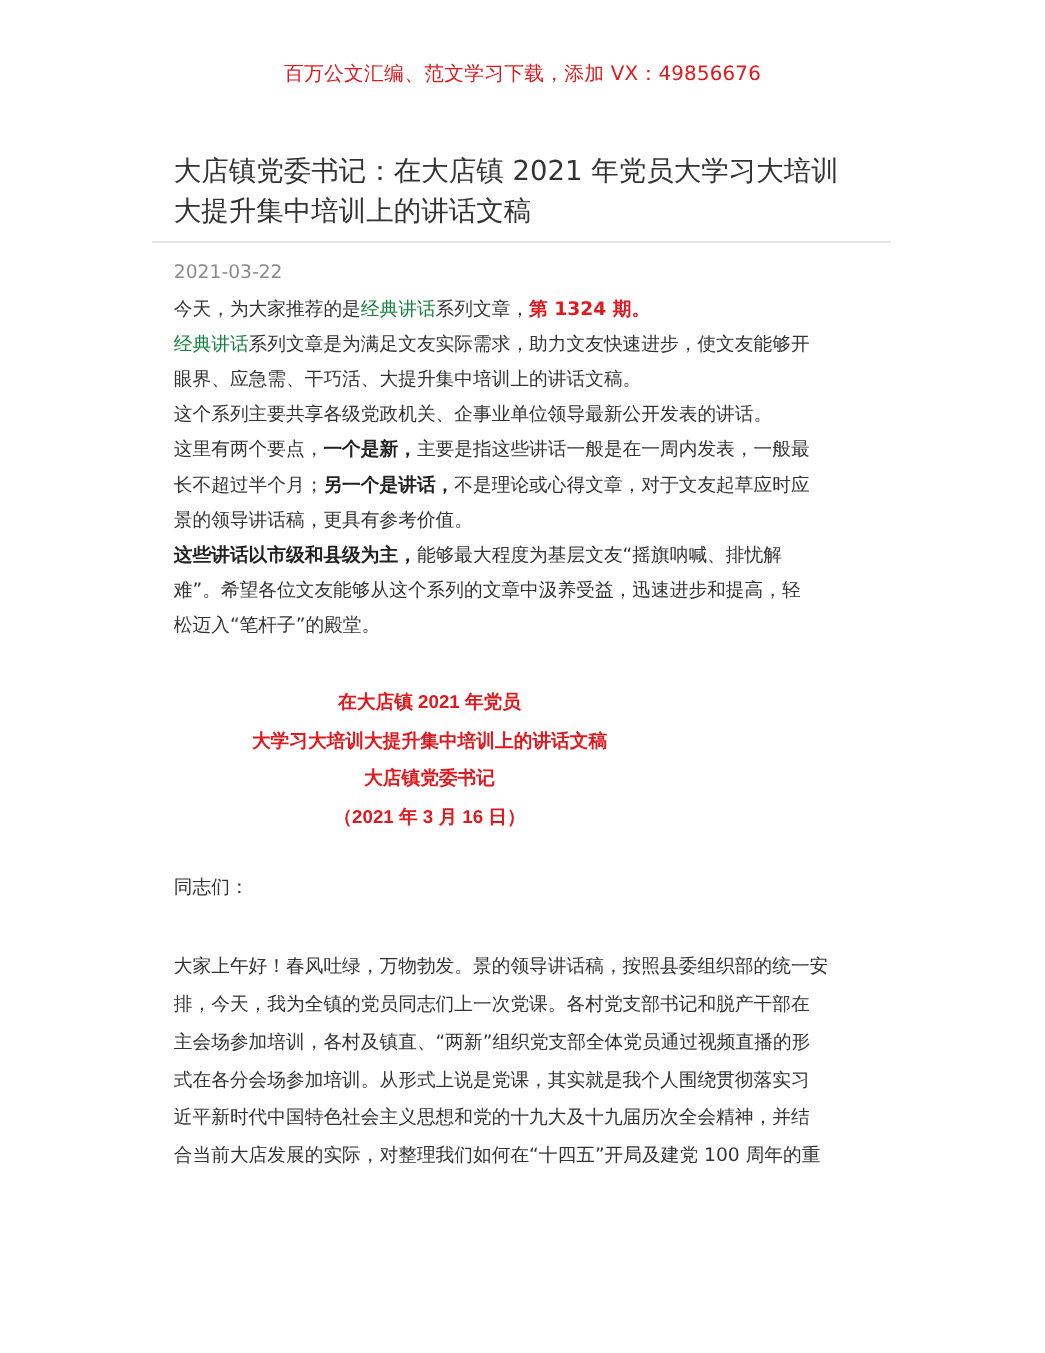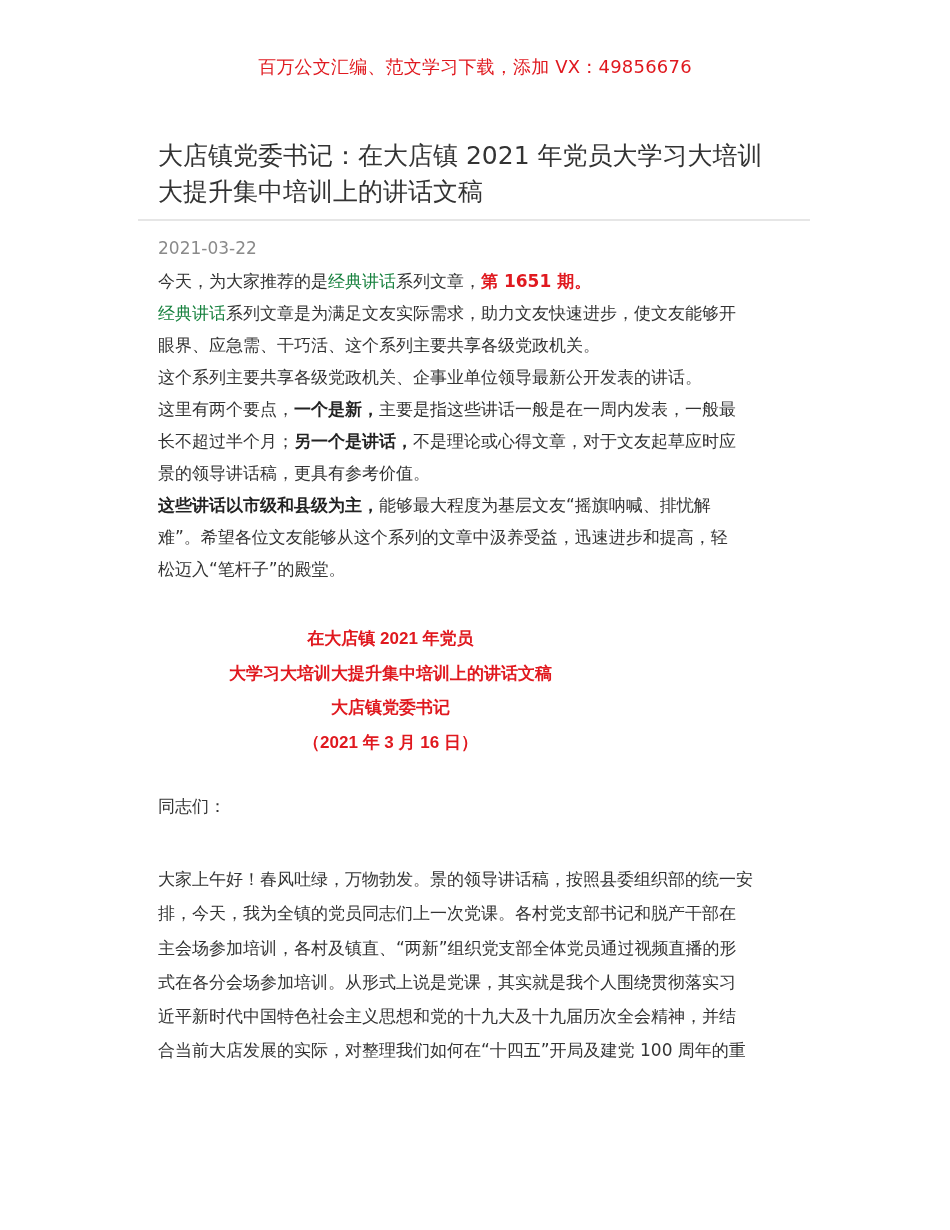--- a/index.html
+++ b/index.html
@@ -36,25 +36,25 @@
   <div>大店镇党委书记：在大店镇 2021 年党员大学习大培训</div>
   <div>大提升集中培训上的讲话文稿</div>
 </div>
 
 <div class="divider"></div>
 
 <div class="date">2021-03-22</div>
 
 <div class="intro">
   <p>
-    <span>今天，为大家推荐的是</span><span class="grey">经典讲话</span><span>系列文章，</span><span class="redbold">第 1651 期。</span>
+    <span>今天，为大家推荐的是</span><span class="grey">经典讲话</span><span>系列文章，</span><span class="redbold">第 1324 期。</span>
   </p>
   <p>
     <span class="grey">经典讲话</span><span>系列文章是为满足文友实际需求，助力文友快速进步，使文友能够开</span><br>
-    <span>眼界、应急需、干巧活、这个系列主要共享各级党政机关。</span>
+    <span>眼界、应急需、干巧活、大提升集中培训上的讲话文稿。</span>
   </p>
   <p>这个系列主要共享各级党政机关、企事业单位领导最新公开发表的讲话。</p>
   <p>
     <span>这里有两个要点，</span><span class="b">一个是新，</span><span>主要是指这些讲话一般是在一周内发表，一般最</span><br>
     <span>长不超过半个月；</span><span class="b">另一个是讲话，</span><span>不是理论或心得文章，对于文友起草应时应</span><br>
     <span>景的领导讲话稿，更具有参考价值。</span>
   </p>
   <p>
     <span class="b">这些讲话以市级和县级为主，</span><span>能够最大程度为基层文友“摇旗呐喊、排忧解</span><br>
     <span>难”。希望各位文友能够从这个系列的文章中汲养受益，迅速进步和提高，轻</span><br>

